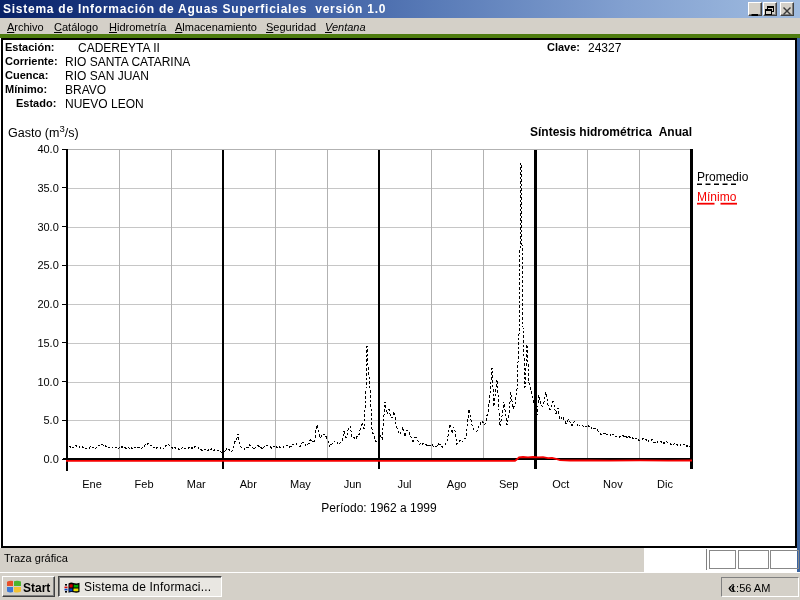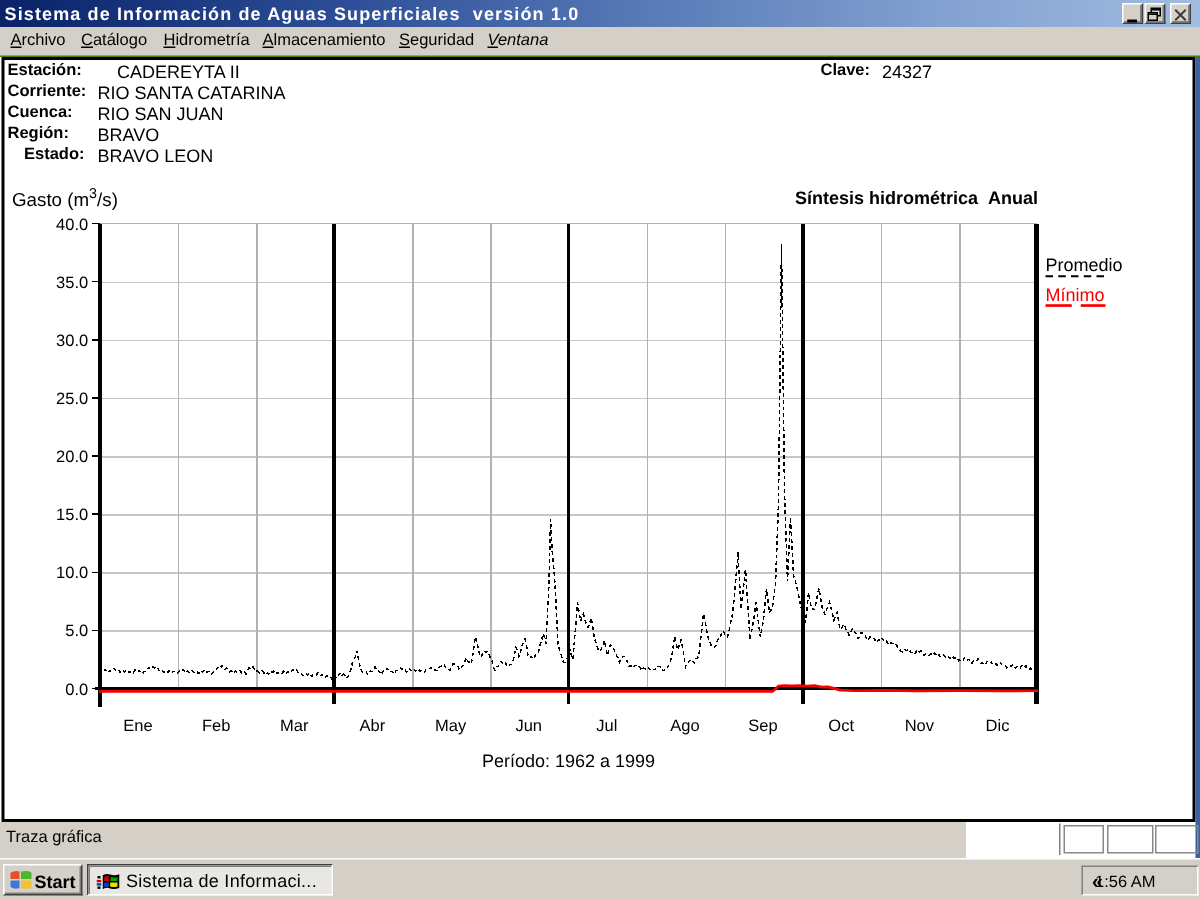--- a/index.html
+++ b/index.html
@@ -1,19 +1,19 @@
 <!DOCTYPE html>
 <html><head><meta charset="utf-8"><style>
 *{margin:0;padding:0;box-sizing:border-box;}
 html,body{width:800px;height:600px;overflow:hidden;background:#fff;font-family:"Liberation Sans",sans-serif;}
 .abs{position:absolute;}
 .titlebar{position:absolute;left:0;top:0;width:800px;height:18px;background:linear-gradient(to right,#092268 0%,#2c4d96 28%,#5a7cb8 55%,#82a0d0 78%,#a0bce0 100%);}
 .title-text{position:absolute;left:3px;top:2px;color:#fff;font-weight:bold;font-size:12px;letter-spacing:0.75px;white-space:pre;}
 .capbtn{position:absolute;top:2px;width:14px;height:14px;background:#d4d0c8;border-top:1px solid #fff;border-left:1px solid #fff;border-right:1px solid #404040;border-bottom:1px solid #404040;box-shadow:inset -1px -1px 0 #808080;}
-.menubar{position:absolute;left:0;top:18px;width:800px;height:20px;background:#d4d0c8;border-bottom:1px solid #4d7c0f;}
+.menubar{position:absolute;left:0;top:18px;width:800px;height:20px;background:#d4d0c8;border-bottom:4px solid #4d7c0f;}
 .menuitem{position:absolute;top:3px;font-size:11px;color:#000;white-space:pre;}
 .desktop{position:absolute;left:797px;top:38px;width:3px;height:535px;background:#39639f;}
 .frame{position:absolute;left:1px;top:38px;width:796px;height:510px;border:2px solid #000;background:#fff;}
 .lab{position:absolute;font-size:11px;font-weight:bold;white-space:pre;}
 .val{position:absolute;font-size:12px;white-space:pre;}
 .statusbar{position:absolute;left:0;top:548px;width:644px;height:24px;background:#d4d0c8;}
 .taskbar{position:absolute;left:0;top:572px;width:800px;height:28px;background:#d4d0c8;border-top:1px solid #fff;}
 .panel{position:absolute;top:2px;height:19px;border:1px solid #888;}
 .startbtn{position:absolute;left:2px;top:576px;width:53px;height:21px;background:#d4d0c8;border-top:1px solid #fff;border-left:1px solid #fff;border-right:1px solid #404040;border-bottom:1px solid #404040;box-shadow:inset -1px -1px 0 #808080;text-decoration:underline;}
 .taskbtn{position:absolute;left:58px;top:576px;width:164px;height:21px;background:#e9e7e2;border-top:1px solid #404040;border-left:1px solid #404040;border-right:1px solid #fff;border-bottom:1px solid #fff;box-shadow:inset 1px 1px 0 #808080;}
@@ -48,24 +48,24 @@
  <div class="menuitem" style="left:325px;font-style:italic;"><u>V</u>entana</div>
 </div>
 <div class="frame"></div>
 <div class="desktop"></div>
 <div class="lab" style="left:5px;top:41px;">Estación:</div>
 <div class="val" style="left:78px;top:41px;">CADEREYTA II</div>
 <div class="lab" style="left:5px;top:55px;">Corriente:</div>
 <div class="val" style="left:65px;top:55px;">RIO SANTA CATARINA</div>
 <div class="lab" style="left:5px;top:69px;">Cuenca:</div>
 <div class="val" style="left:65px;top:69px;">RIO SAN JUAN</div>
-<div class="lab" style="left:5px;top:83px;">Región:</div>
+<div class="lab" style="left:5px;top:83px;">Mínimo:</div>
 <div class="val" style="left:65px;top:83px;">BRAVO</div>
 <div class="lab" style="left:16px;top:97px;">Estado:</div>
-<div class="val" style="left:65px;top:97px;">BRAVO LEON</div>
+<div class="val" style="left:65px;top:97px;">NUEVO LEON</div>
 <div class="lab" style="left:547px;top:41px;">Clave:</div>
 <div class="val" style="left:588px;top:41px;">24327</div>
 <svg class="abs" style="left:0;top:113px;" width="800" height="432" viewBox="0 113 800 432">
  <g shape-rendering="crispEdges">
  <line x1="66.5" y1="420.75" x2="691.5" y2="420.75" stroke="#c6c6c6" stroke-width="1"></line>
       <line x1="66.5" y1="382.00" x2="691.5" y2="382.00" stroke="#c6c6c6" stroke-width="1"></line>
       <line x1="66.5" y1="343.25" x2="691.5" y2="343.25" stroke="#c6c6c6" stroke-width="1"></line>
       <line x1="66.5" y1="304.50" x2="691.5" y2="304.50" stroke="#c6c6c6" stroke-width="1"></line>
       <line x1="66.5" y1="265.75" x2="691.5" y2="265.75" stroke="#c6c6c6" stroke-width="1"></line>
       <line x1="66.5" y1="227.00" x2="691.5" y2="227.00" stroke="#c6c6c6" stroke-width="1"></line>

